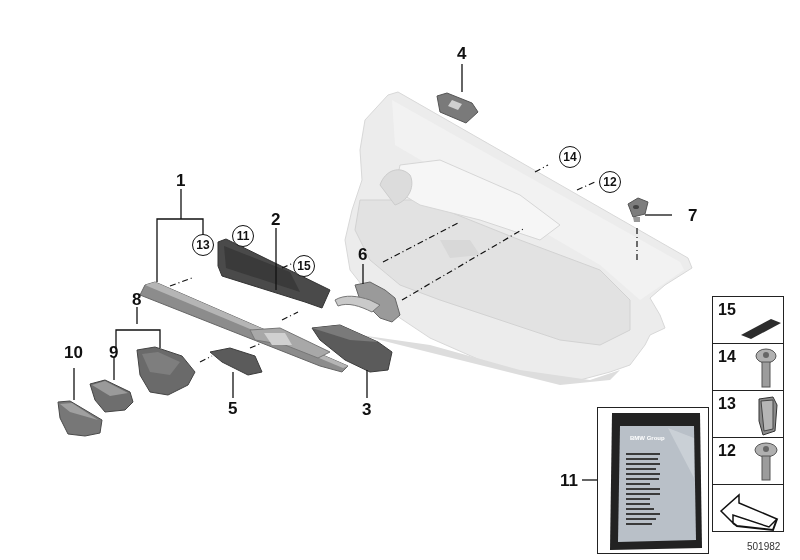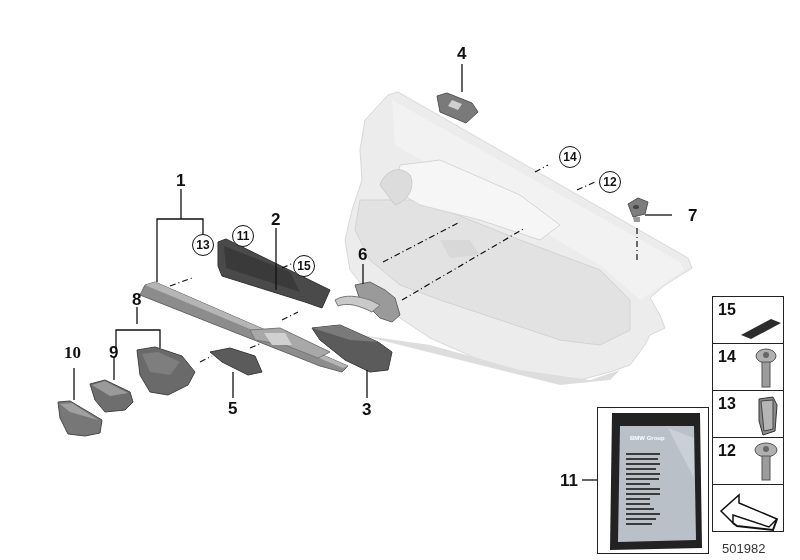--- a/index.html
+++ b/index.html
@@ -4,21 +4,21 @@
 <style>
   html, body { margin:0; padding:0; background:#ffffff; }
   body { width:800px; height:560px; position:relative; overflow:hidden; font-family:"Liberation Sans", sans-serif; }
   .canvas { position:absolute; left:0; top:0; width:800px; height:560px; }
   .num { position:absolute; font-family:"Liberation Sans", sans-serif; font-weight:bold; font-size:17px; color:#111; line-height:1; }
   .circ { position:absolute; width:22px; height:22px; border:1.5px solid #111; border-radius:50%; background:#fff; font-family:"Liberation Sans", sans-serif; font-weight:bold; font-size:12px; color:#111; display:flex; align-items:center; justify-content:center; box-sizing:border-box; }
   .legend { position:absolute; left:712px; top:297px; width:72px; }
   .lcell { position:relative; width:72px; height:48px; border:1px solid #222; box-sizing:border-box; margin-top:-1px; background:#fff; }
   .lcell .lnum { position:absolute; left:5px; top:4px; font-weight:bold; font-size:16px; color:#111; font-family:"Liberation Sans", sans-serif; }
   .lcell svg { position:absolute; left:0; top:0; }
-  .diagram-id { position:absolute; left:722px; top:541px; font-size:13px; color:#333; font-family:"Liberation Sans", sans-serif; }
+  .diagram-id { position:absolute; left:747px; top:541px; font-size:10px; color:#333; font-family:"Liberation Sans", sans-serif; }
   .kitbox { position:absolute; left:597px; top:407px; width:112px; height:147px; border:1px solid #222; box-sizing:border-box; background:#fff; }
 </style>
 </head>
 <body>
 
 <div class="canvas">
 <svg width="800" height="560" viewBox="0 0 800 560" xmlns="http://www.w3.org/2000/svg">
 
   <g>
     <path d="M388,95 L398,92 L688,258 L692,268 L665,285 L650,298 L660,315 L665,328 L650,335 L645,345 L630,365 L610,372 L580,380 L540,378 L480,360 L430,338 L400,318 L372,298 L350,270 L345,240 L352,210 L362,180 L360,150 L365,120 Z" fill="#ececec" stroke="#d8d8d8" stroke-width="1"></path>
@@ -114,21 +114,21 @@
   
   <span class="num" style="left:176px;top:172px;">1</span>
   <span class="num" style="left:271px;top:211px;">2</span>
   <span class="num" style="left:362px;top:401px;">3</span>
   <span class="num" style="left:457px;top:45px;">4</span>
   <span class="num" style="left:228px;top:400px;">5</span>
   <span class="num" style="left:358px;top:246px;">6</span>
   <span class="num" style="left:688px;top:207px;">7</span>
   <span class="num" style="left:132px;top:291px;">8</span>
   <span class="num" style="left:109px;top:344px;">9</span>
-  <span class="num" style="left:64px;top:344px;font-family:Liberation Serif, serif;">10</span>
+  <span class="num" style="left:64px;top:344px;">10</span>
   <span class="num" style="left:560px;top:472px;">11</span>
 
   
   <span class="circ" style="left:192px;top:234px;">13</span>
   <span class="circ" style="left:232px;top:225px;">11</span>
   <span class="circ" style="left:293px;top:255px;">15</span>
   <span class="circ" style="left:559px;top:146px;">14</span>
   <span class="circ" style="left:599px;top:171px;">12</span>
 
   

